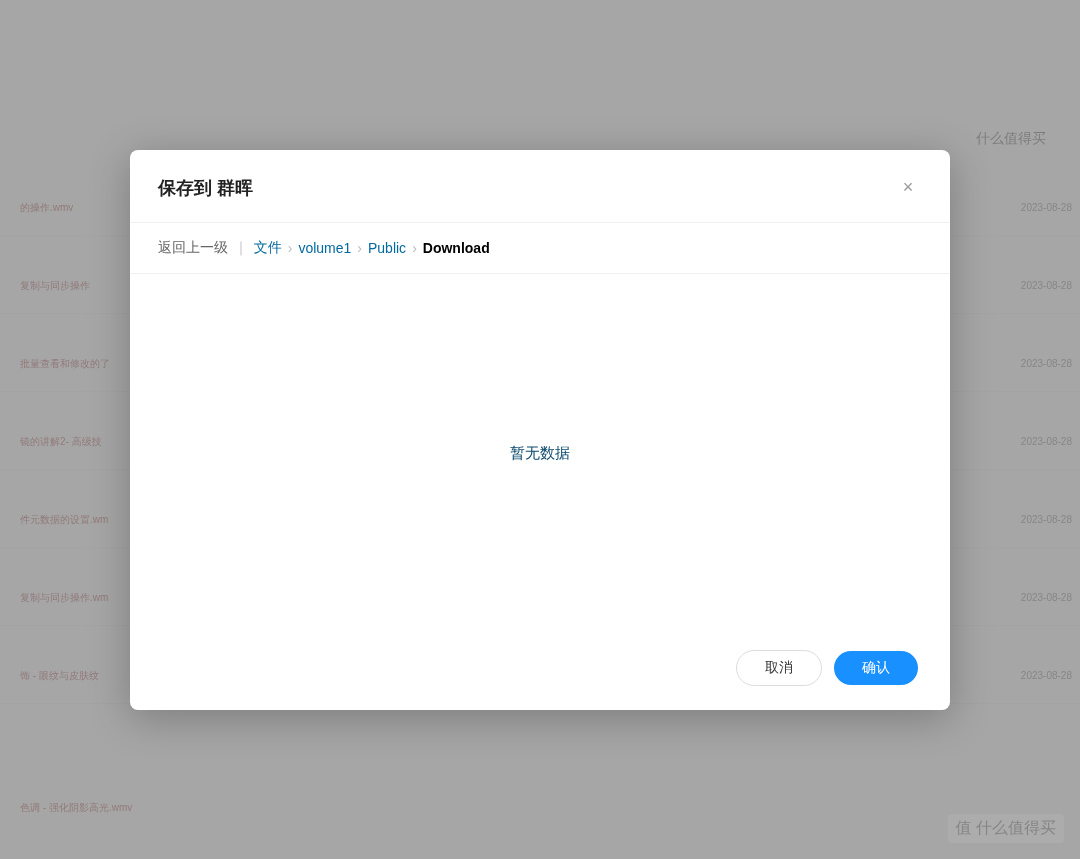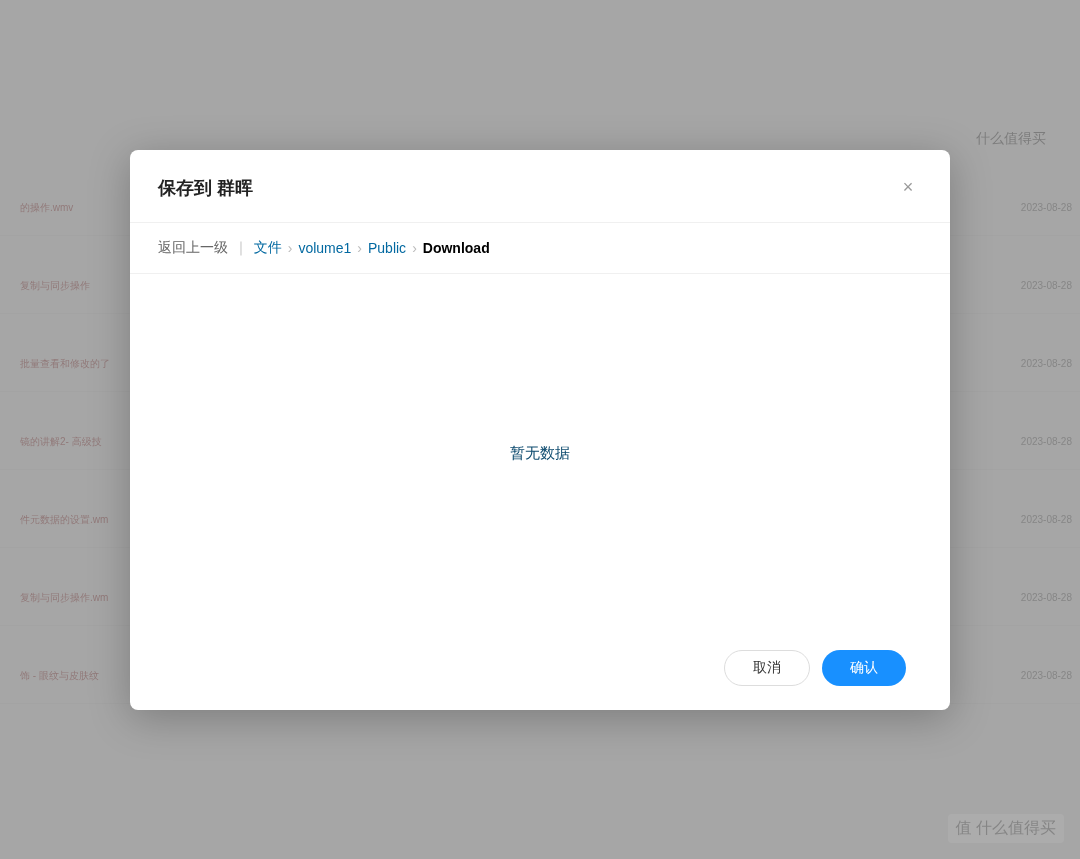--- a/index.html
+++ b/index.html
@@ -172,22 +172,23 @@
       align-items: center;
       justify-content: center;
       min-height: 360px;
       color: #0c4a6e;
       font-size: 15px;
     }
 
     
     .modal-footer {
       display: flex;
+      align-items: center;
       justify-content: flex-end;
-      padding: 16px 44px 24px 28px;
+      padding: 16px 32px 24px 28px;
       gap: 12px;
     }
 
     .btn-cancel {
       padding: 8px 28px;
       border-radius: 20px;
       border: 1px solid #ddd;
       background: #fff;
       font-size: 14px;
       color: #333;
@@ -232,20 +233,23 @@
     <span class="bg-row-text">件元数据的设置.wm</span>
     <span class="bg-row-date">2023-08-28</span>
   </div>
   <div class="bg-row" style="top:570px;">
     <span class="bg-row-text">复制与同步操作.wm</span>
     <span class="bg-row-date">2023-08-28</span>
   </div>
   <div class="bg-row" style="top:648px;">
     <span class="bg-row-text">饰 - 眼纹与皮肤纹</span>
     <span class="bg-row-date">2023-08-28</span>
+  </div>
+  <div class="bg-row" style="top:780px; border-bottom:none;">
+    <span class="bg-row-text">色调 - 强化阴影高光.wmv</span>
   </div>
 
   <div class="watermark">值 什么值得买</div>
 </div>
 
 <div class="bg-overlay"></div>
 
 <div class="modal-backdrop">
   <div class="modal">
 

